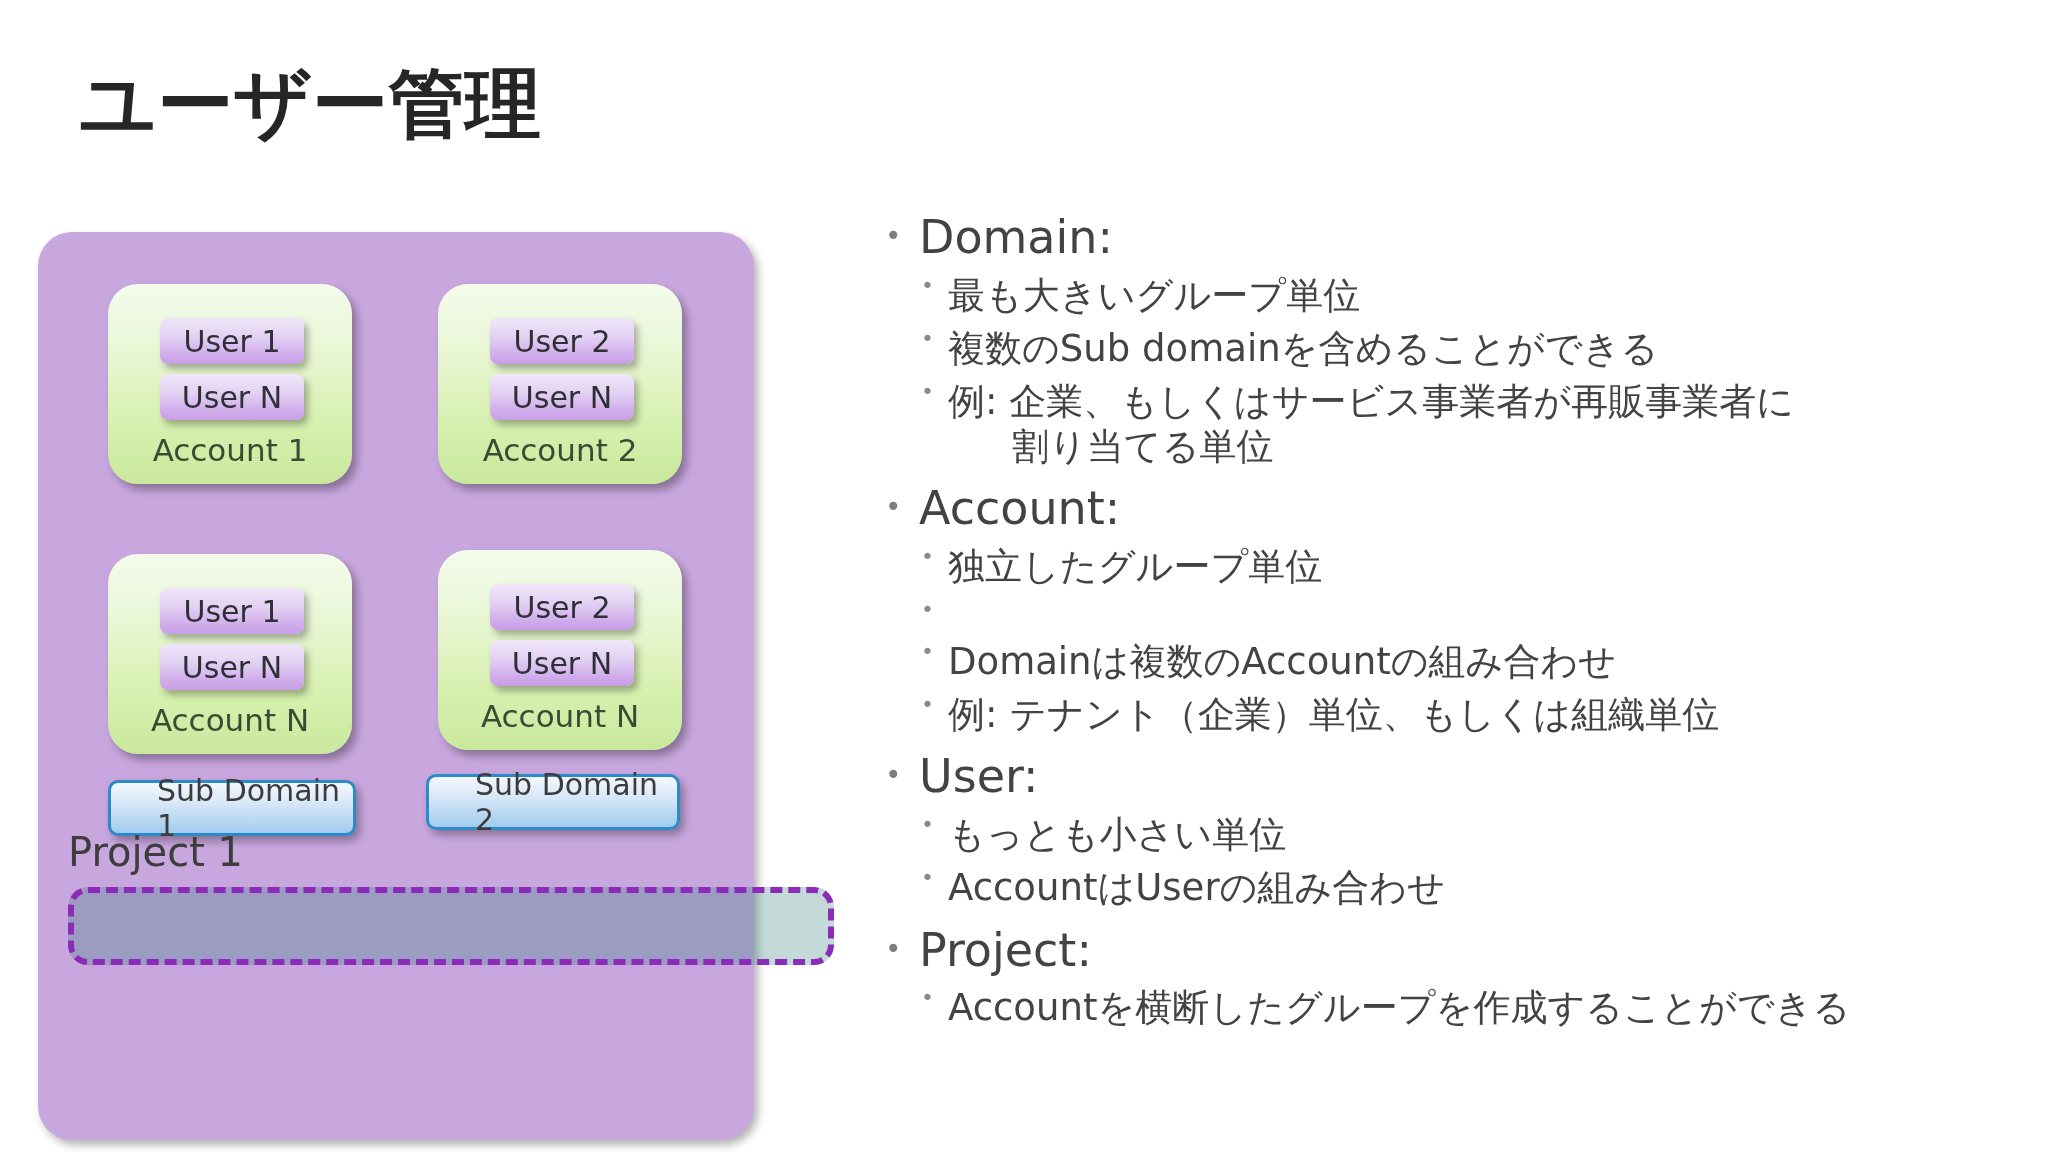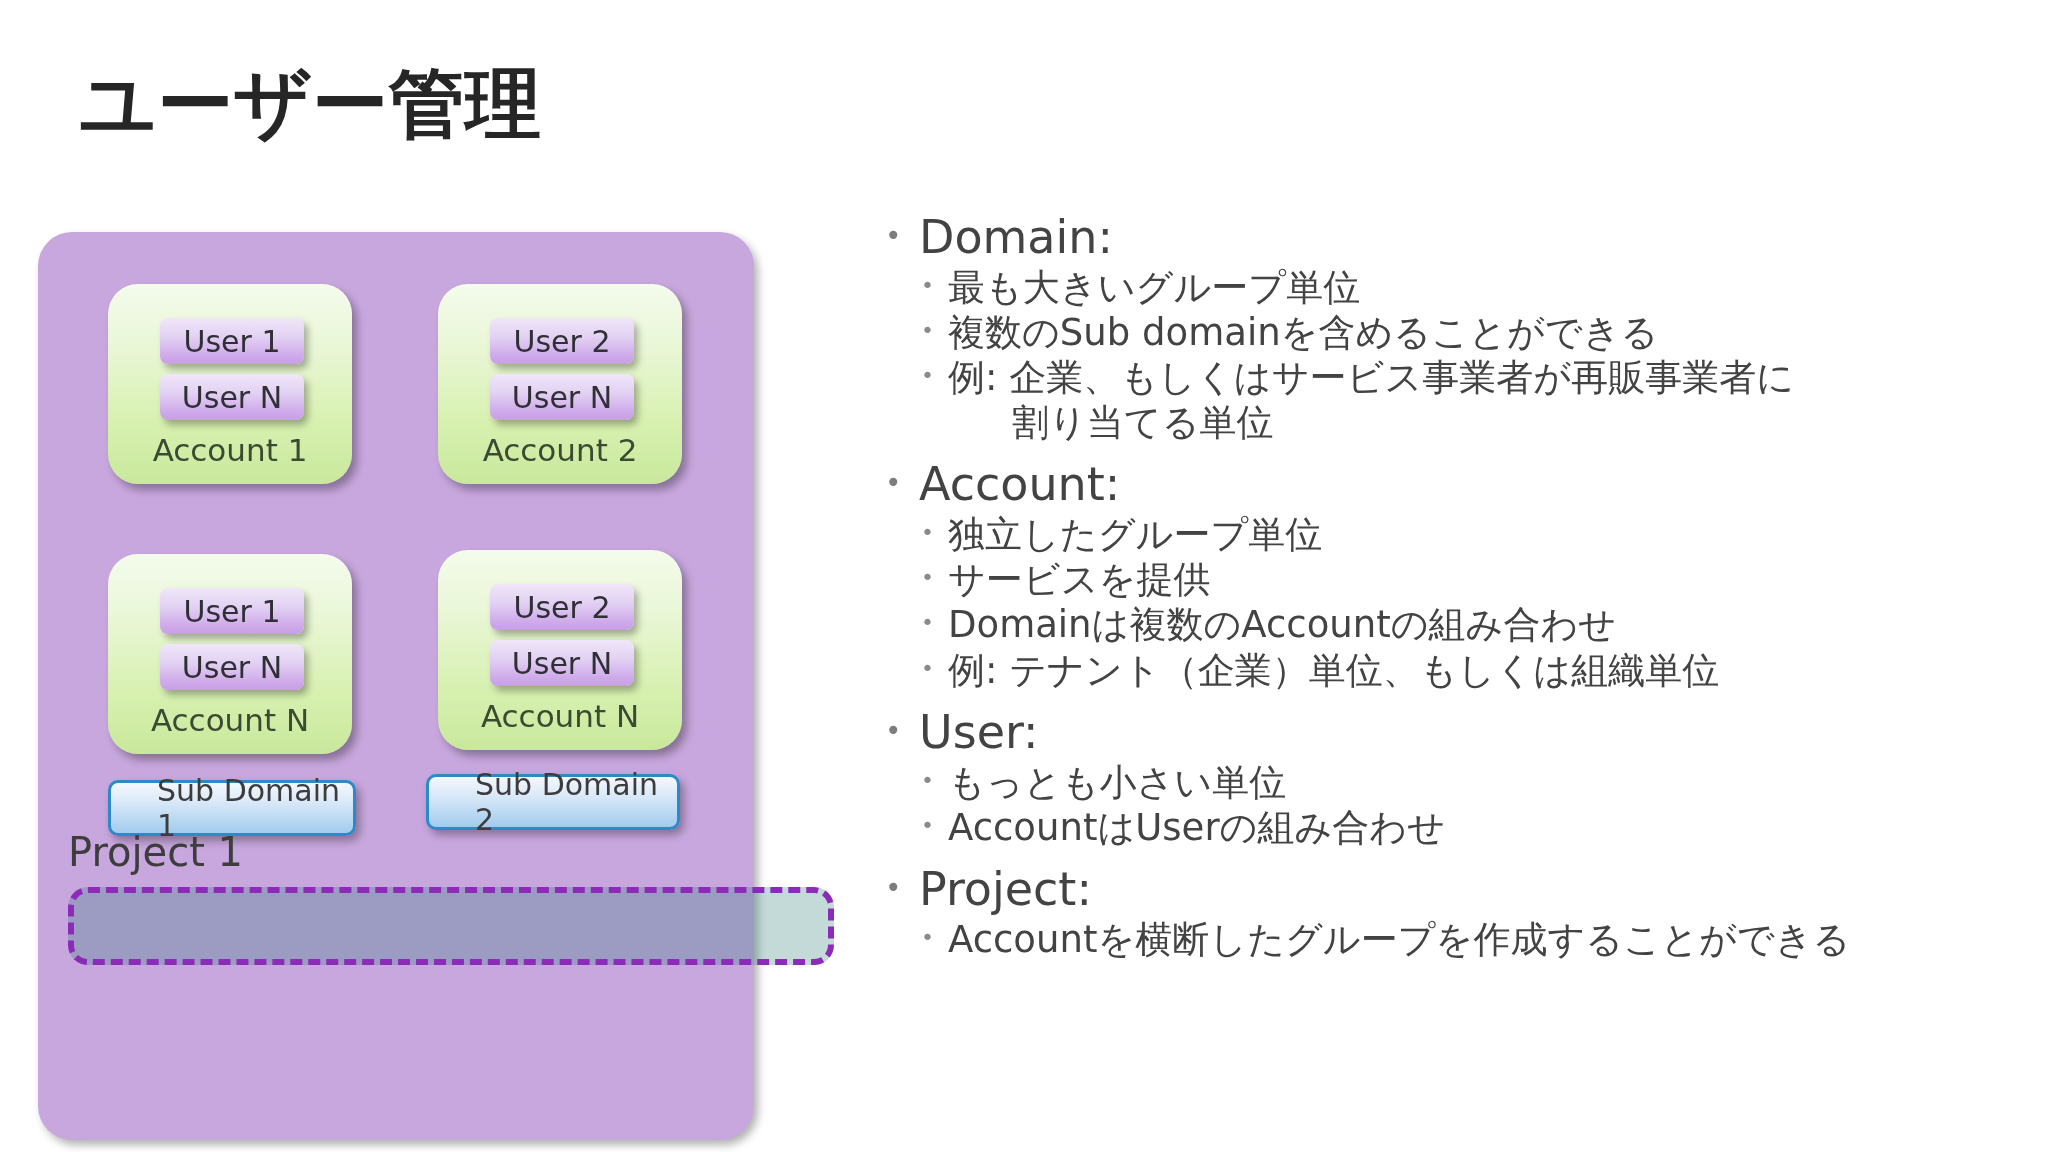--- a/index.html
+++ b/index.html
@@ -156,21 +156,21 @@
     margin-left: 36px;
     margin-bottom: 1px;
   }
   .lvl2 .dot {
     flex: 0 0 auto;
     width: 27px;
     font-size: 22px;
     line-height: 1.85;
     color: #8a8a8a;
   }
-  .lvl2 .txt { flex: 1 1 auto; }
+  .lvl2 .txt { flex: 1 1 auto; margin-top: 8px; }
   .wrapline { display: block; padding-left: 64px; }
   .wrapline.tight { padding-left: 0px; }
 </style>
 </head>
 <body>
 
 <div id="slide-title">ユーザー管理</div>
 
 <div id="diagram">
 
@@ -238,21 +238,20 @@
       <span class="dot">•</span>
       <span class="txt">Account:</span>
     </div>
     <div class="lvl2">
       <span class="dot">•</span>
       <span class="txt">独立したグループ単位</span>
     </div>
     <div class="lvl2">
       <span class="dot">•</span>
       <span class="txt">
-        <span class="wrapline tight">サービスを提供</span>
       </span>
     </div>
     <div class="lvl2">
       <span class="dot">•</span>
       <span class="txt">Domainは複数のAccountの組み合わせ</span>
     </div>
     <div class="lvl2">
       <span class="dot">•</span>
       <span class="txt">例: テナント（企業）単位、もしくは組織単位</span>
     </div>

